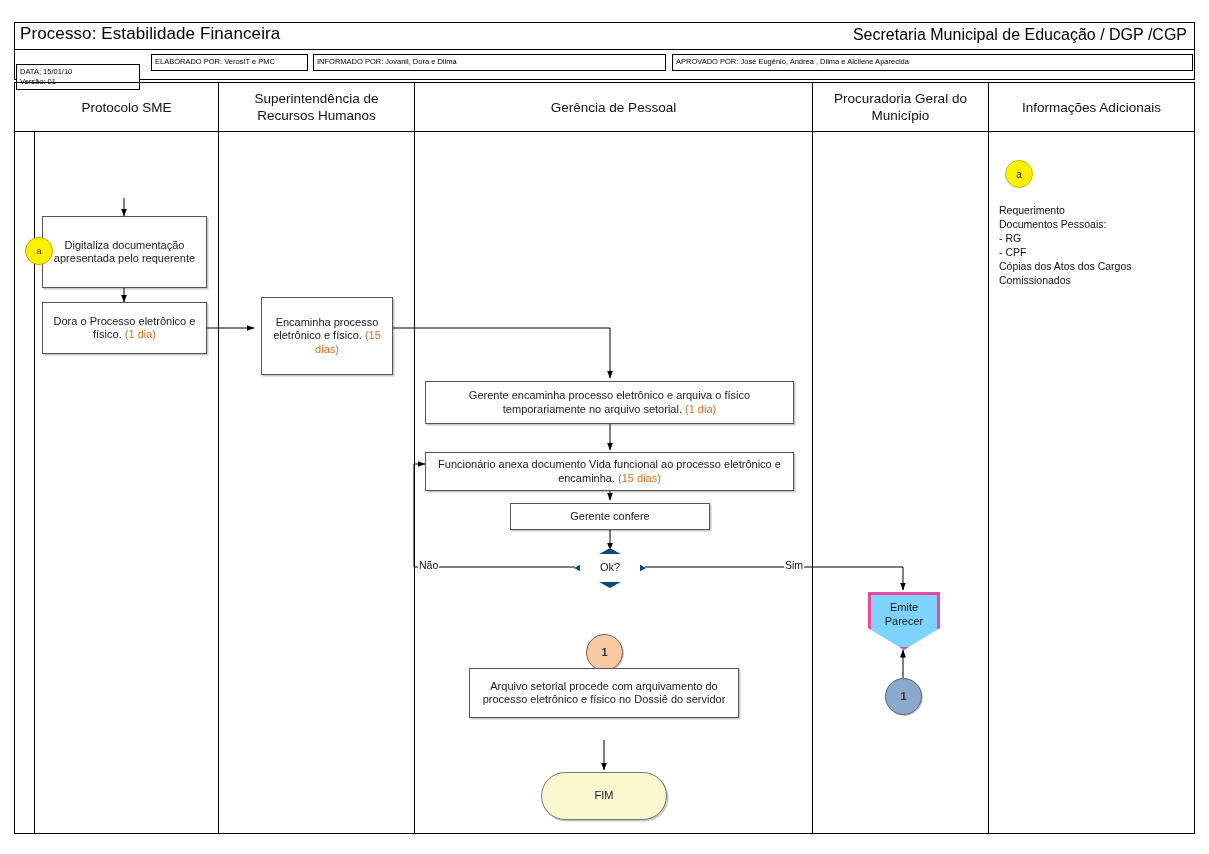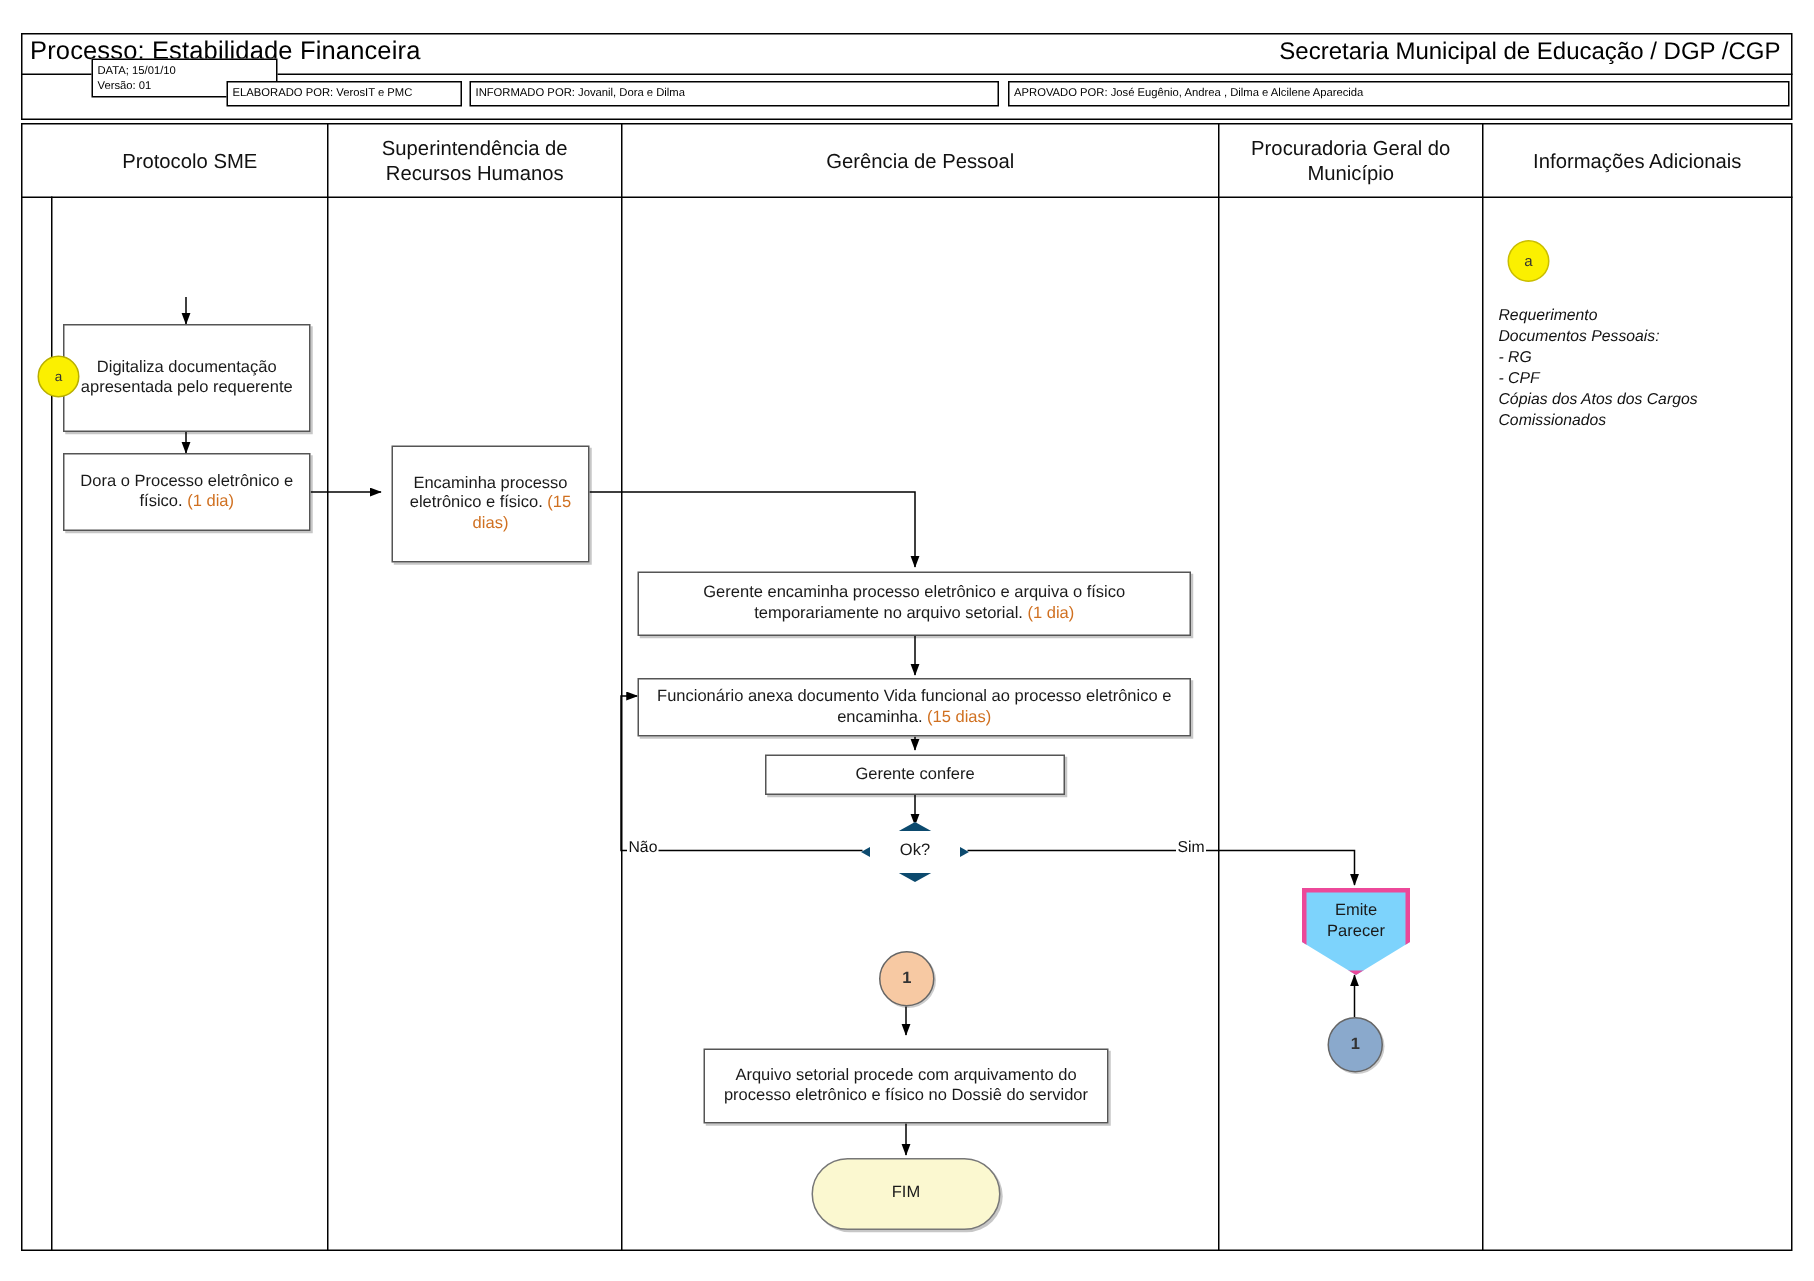--- a/index.html
+++ b/index.html
@@ -6,21 +6,21 @@
   body{font-family:"Liberation Sans", sans-serif;color:#000;}
   #page{position:relative;width:1209px;height:854px;overflow:hidden;background:#fff;}
 
   
   .hdr-frame{position:absolute;left:14px;top:22px;width:1181px;height:58px;border:1px solid #000;box-sizing:border-box;}
   .hdr-title{position:absolute;left:20px;top:24px;font-size:17px;letter-spacing:.1px;}
   .hdr-org{position:absolute;right:22px;top:26px;font-size:16px;}
   .hdr-sep{position:absolute;left:14px;top:49px;width:1181px;height:1px;background:#000;}
   .mbox{position:absolute;border:1px solid #000;box-sizing:border-box;background:#fff;
         font-size:7.5px;line-height:10px;padding:2px 3px;overflow:hidden;}
-  #mb-data{left:16px;top:39px;width:124px;height:26px;margin-left:45px;}
+  #mb-data{left:16px;top:64px;width:124px;height:26px;}
   #mb-elab{left:151px;top:54px;width:157px;height:17px;}
   #mb-inf{left:313px;top:54px;width:353px;height:17px;}
   #mb-apr{left:672px;top:54px;width:521px;height:17px;}
   .mb-line{display:block;white-space:nowrap;}
 
   
   .lane-frame{position:absolute;left:14px;top:82px;width:1181px;height:752px;border:1px solid #000;box-sizing:border-box;}
   .lane-hdr-sep{position:absolute;left:14px;top:131px;width:1181px;height:1px;background:#000;}
   .vline{position:absolute;width:1px;background:#000;top:82px;height:752px;}
   .lane-title{position:absolute;top:86px;height:42px;display:flex;align-items:center;justify-content:center;
@@ -42,21 +42,21 @@
   .conn{border-radius:50%;border:1px solid #666;font-size:11px;font-weight:bold;color:#333;
         box-shadow:1px 1px 0 rgba(0,0,0,.2);}
   .conn.orange{background:#f7c9a3;}
   .conn.blue{background:#8aa9cc;}
   .note-badge{border-radius:50%;background:#fbf000;border:1px solid #b8ae00;font-size:9px;color:#333;
               display:flex;align-items:center;justify-content:center;}
 
   .dur{color:#d07020;}
   .info-badge{position:absolute;width:26px;height:26px;border-radius:50%;background:#fbf000;border:1px solid #c9bd00;
               display:flex;align-items:center;justify-content:center;font-size:10px;color:#333;}
-  .info-text{position:absolute;font-size:10.5px;line-height:14px;color:#111;white-space:pre-line;font-style:italic;}
+  .info-text{position:absolute;font-size:10.5px;line-height:14px;color:#111;white-space:pre-line;}
 
   
   #wires{position:absolute;left:0;top:0;width:1209px;height:854px;pointer-events:none;}
   .wlabel{position:absolute;font-size:10.5px;background:#fff;padding:0 1px;color:#111;}
 </style>
 </head>
 <body>
 
 <div id="page">
 
@@ -146,21 +146,21 @@
   <div class="shape box" style="left:425px;top:452px;width:369px;height:39px;">
     <span><span>Funcionário anexa documento Vida funcional ao processo eletrônico e encaminha. </span><span class="dur">(15 dias)</span></span>
   </div>
 
   <div class="shape box" style="left:510px;top:503px;width:200px;height:27px;">Gerente confere</div>
 
   <div class="shape diamond" style="left:574px;top:548px;width:72px;height:40px;">Ok?</div>
 
   <div class="shape conn orange" style="left:586px;top:634px;width:37px;height:37px;">1</div>
 
-  <div class="shape box" style="left:469px;top:699px;width:270px;height:50px;">Arquivo setorial procede com arquivamento do processo eletrônico e físico no Dossiê do servidor</div>
+  <div class="shape box" style="left:469px;top:668px;width:270px;height:50px;">Arquivo setorial procede com arquivamento do processo eletrônico e físico no Dossiê do servidor</div>
 
   <div class="shape term" style="left:541px;top:772px;width:126px;height:48px;">FIM</div>
 
   <div class="shape pentagon" style="left:868px;top:592px;width:72px;height:58px;white-space:pre-line;">Emite
 Parecer</div>
 
   <div class="shape conn blue" style="left:885px;top:678px;width:37px;height:37px;">1</div>
 
   <div class="info-badge" style="left:1005px;top:160px;">a</div>
   <div class="info-text" style="left:999px;top:203px;width:190px;">Requerimento

